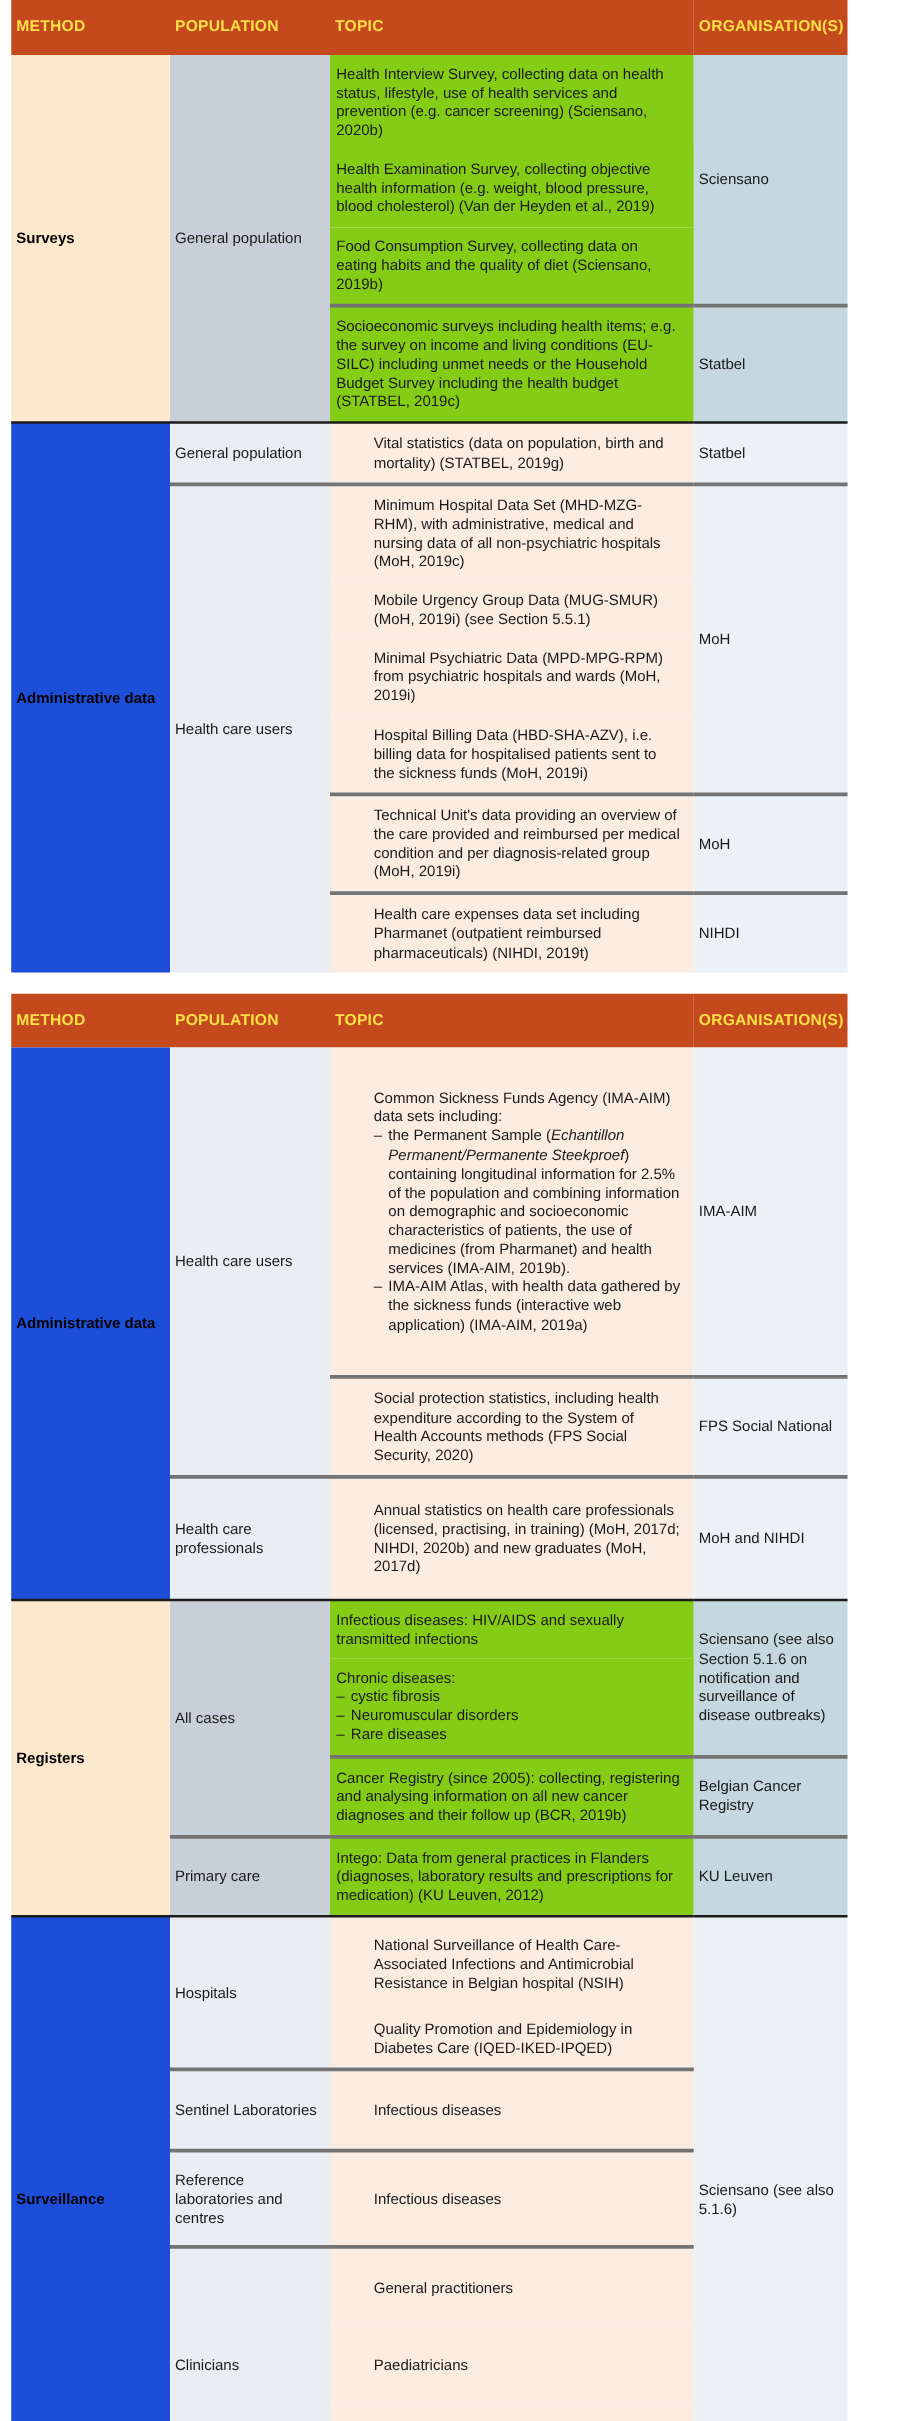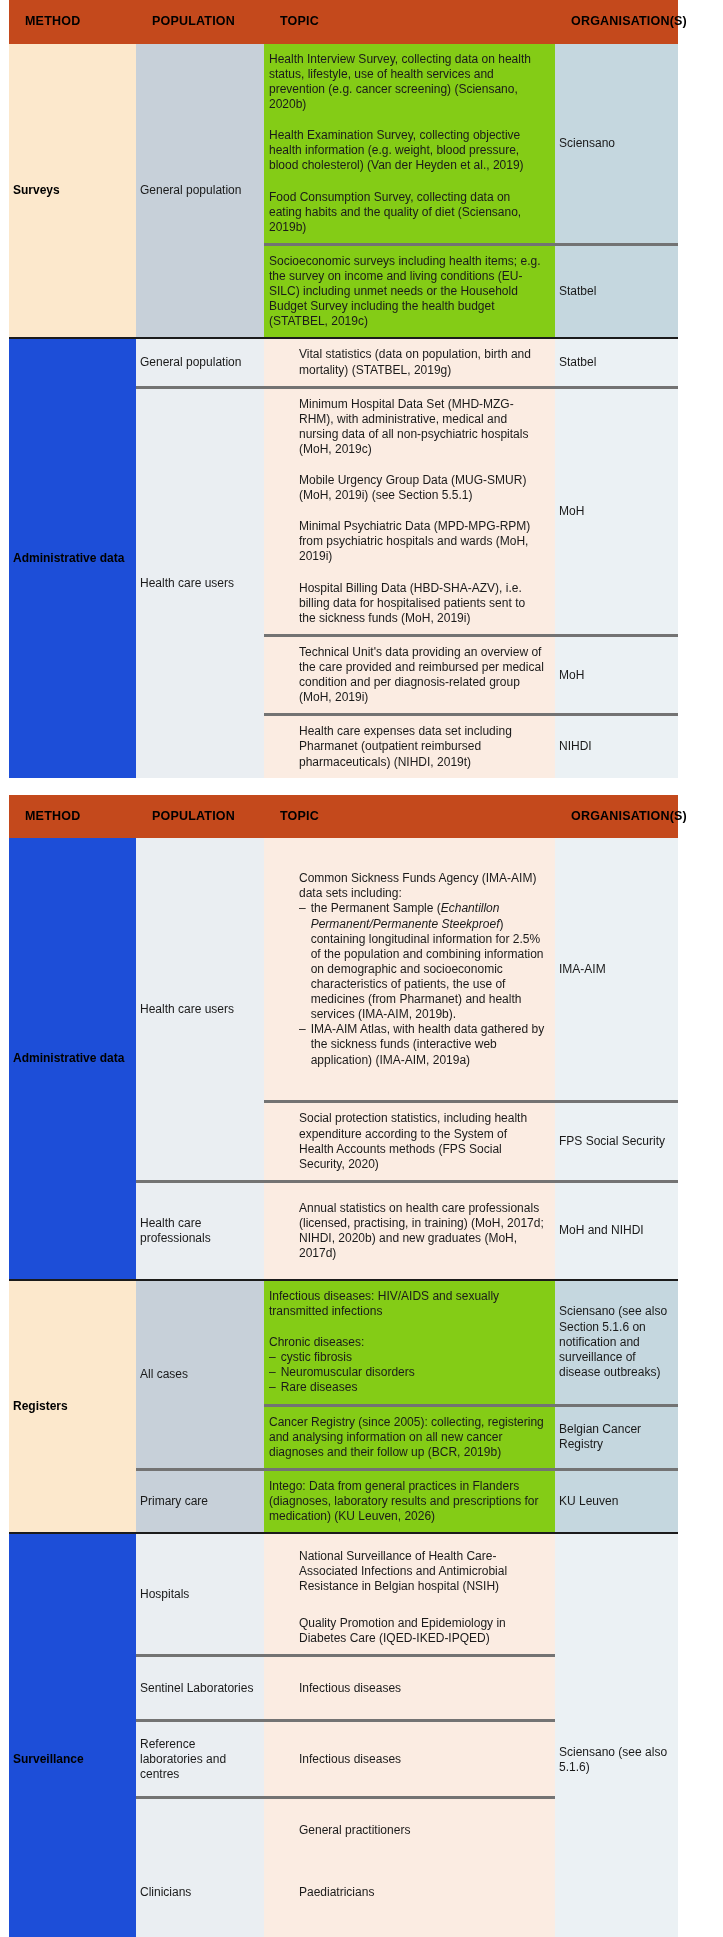--- a/index.html
+++ b/index.html
@@ -23,25 +23,25 @@
     border-collapse:collapse;
     table-layout:fixed;
     width:669px;
     margin-left:9px;
     font-size:12px;
     line-height:1.26;
   }
   table.ds.second{margin-top:17px;}
   th{
     background:#c4491c;
-    color:#000000;
+    color:#fde047;
     font-weight:700;
     font-size:12.5px;
     text-align:left;
-    padding:14px 4px 14px 16px;
+    padding:14px 4px 14px 4px;
     letter-spacing:.2px;
   }
   th.right{text-align:right;margin-left:24px;}
   td{
     vertical-align:middle;
     padding:8px 6px 8px 4px;
     word-wrap:break-word;
   }
   td.c-t{padding:8px 10px 8px 5px;}
   
@@ -165,21 +165,21 @@
           </div>
           <div class="li">
             <span class="marker">–</span>
             <span class="li-text">IMA-AIM Atlas, with health data gathered by the sickness funds (interactive web application) (IMA-AIM, 2019a)</span>
           </div>
         </td>
         <td class="c-o lt">IMA-AIM</td>
       </tr>
       <tr>
         <td class="c-t lt bt">Social protection statistics, including health expenditure according to the System of Health Accounts methods (FPS Social Security, 2020)</td>
-        <td class="c-o lt bt">FPS Social Security</td>
+        <td class="c-o lt bt">FPS Social National</td>
       </tr>
       <tr>
         <td class="c-p lt bt">Health care professionals</td>
         <td class="c-t lt bt h-80">Annual statistics on health care professionals (licensed, practising, in training) (MoH, 2017d; NIHDI, 2020b) and new graduates (MoH, 2017d)</td>
         <td class="c-o lt bt">MoH and NIHDI</td>
       </tr>
 
       <tr>
         <td class="c-m dk gt" rowspan="4">Registers</td>
         <td class="c-p dk gt" rowspan="3">All cases</td>
@@ -202,21 +202,21 @@
             <span class="li-text">Rare diseases</span>
           </div>
         </td>
       </tr>
       <tr>
         <td class="c-t dk bt">Cancer Registry (since 2005): collecting, registering and analysing information on all new cancer diagnoses and their follow up (BCR, 2019b)</td>
         <td class="c-o dk bt">Belgian Cancer Registry</td>
       </tr>
       <tr>
         <td class="c-p dk bt">Primary care</td>
-        <td class="c-t dk bt">Intego: Data from general practices in Flanders (diagnoses, laboratory results and prescriptions for medication) (KU Leuven, 2026)</td>
+        <td class="c-t dk bt">Intego: Data from general practices in Flanders (diagnoses, laboratory results and prescriptions for medication) (KU Leuven, 2012)</td>
         <td class="c-o dk bt">KU Leuven</td>
       </tr>
 
       <tr>
         <td class="c-m lt gt" rowspan="7">Surveillance</td>
         <td class="c-p lt gt" rowspan="2">Hospitals</td>
         <td class="c-t lt gt h-58">National Surveillance of Health Care-Associated Infections and Antimicrobial Resistance in Belgian hospital (NSIH)</td>
         <td class="c-o lt gt" rowspan="7">Sciensano (see also 5.1.6)</td>
       </tr>
       <tr>

